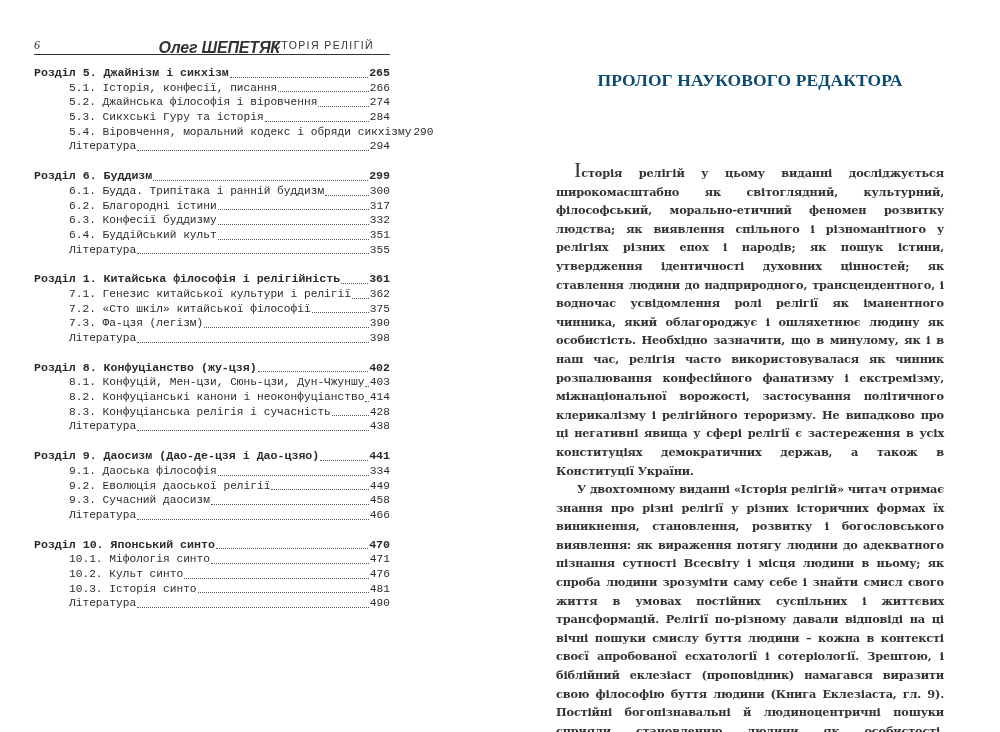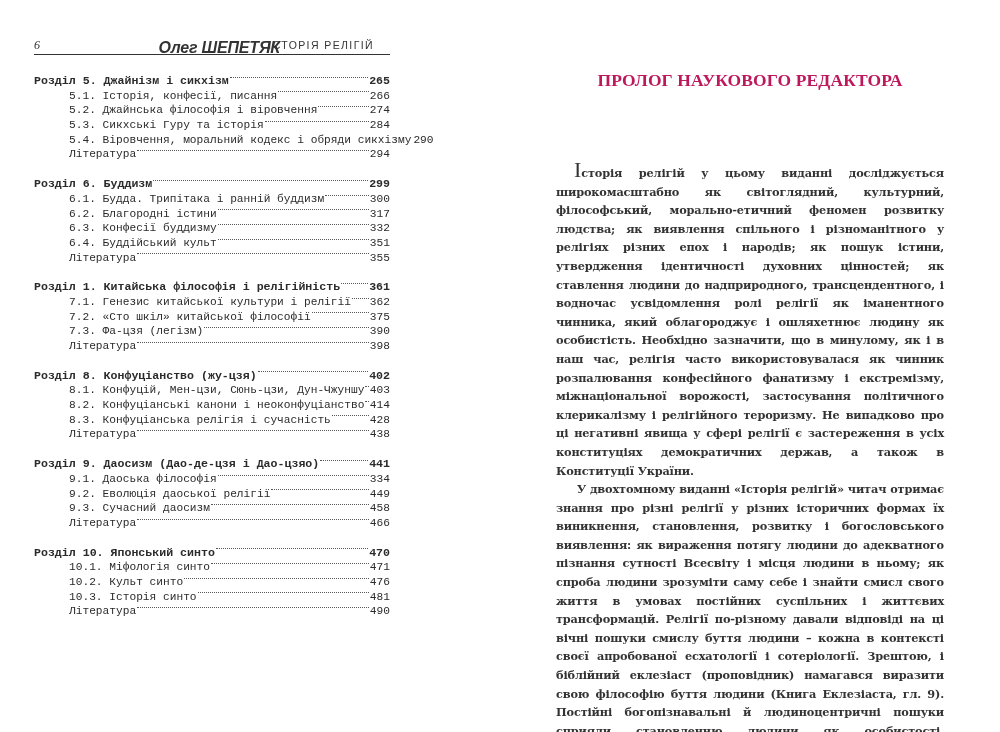--- a/index.html
+++ b/index.html
@@ -36,26 +36,26 @@
     display: flex; align-items: baseline; height: 14.7px; font-size: 11.2px; line-height: 14.7px;
     font-family: Liberation Mono, monospace; color: #2b2b2b;
   }
   .toc-row.chapter { font-weight: bold; font-size: 11.6px; }
   .toc-row.sub { padding-left: 35px; }
   .toc-row .label { white-space: nowrap; }
   .toc-row .dots {
     flex: 1; margin: 0 1px; height: 1px; align-self: flex-end; margin-bottom: 3px;
     border-bottom: 1px dotted #555;
   }
-  .toc-row .pg { white-space: nowrap; text-align: right; margin-top: 8px; }
+  .toc-row .pg { white-space: nowrap; text-align: right; }
 
   
   .prolog-title {
     position: absolute; left: 0; width: 500px; top: 70px; text-align: center;
-    font-size: 17.5px; font-weight: bold; color: #be185d; letter-spacing: 0.1px;
+    font-size: 17.5px; font-weight: bold; color: #0c4a6e; letter-spacing: 0.1px;
     font-family: "Liberation Serif", serif;
   }
   .prolog-body {
     position: absolute; left: 56px; top: 127px; width: 388px;
     font-family: "DejaVu Serif", serif; font-size: 11.3px; line-height: 18.6px; color: #333;
     text-align: justify; font-weight: bold; letter-spacing: -0.15px;
   }
   .prolog-body p { margin: 0; text-indent: 21px; }
   .prolog-body p.first { text-indent: 18px; margin-top: 37px; }
   .dropcap { font-size: 22px; font-weight: normal; line-height: 10px; font-family: "Liberation Serif", serif; }

